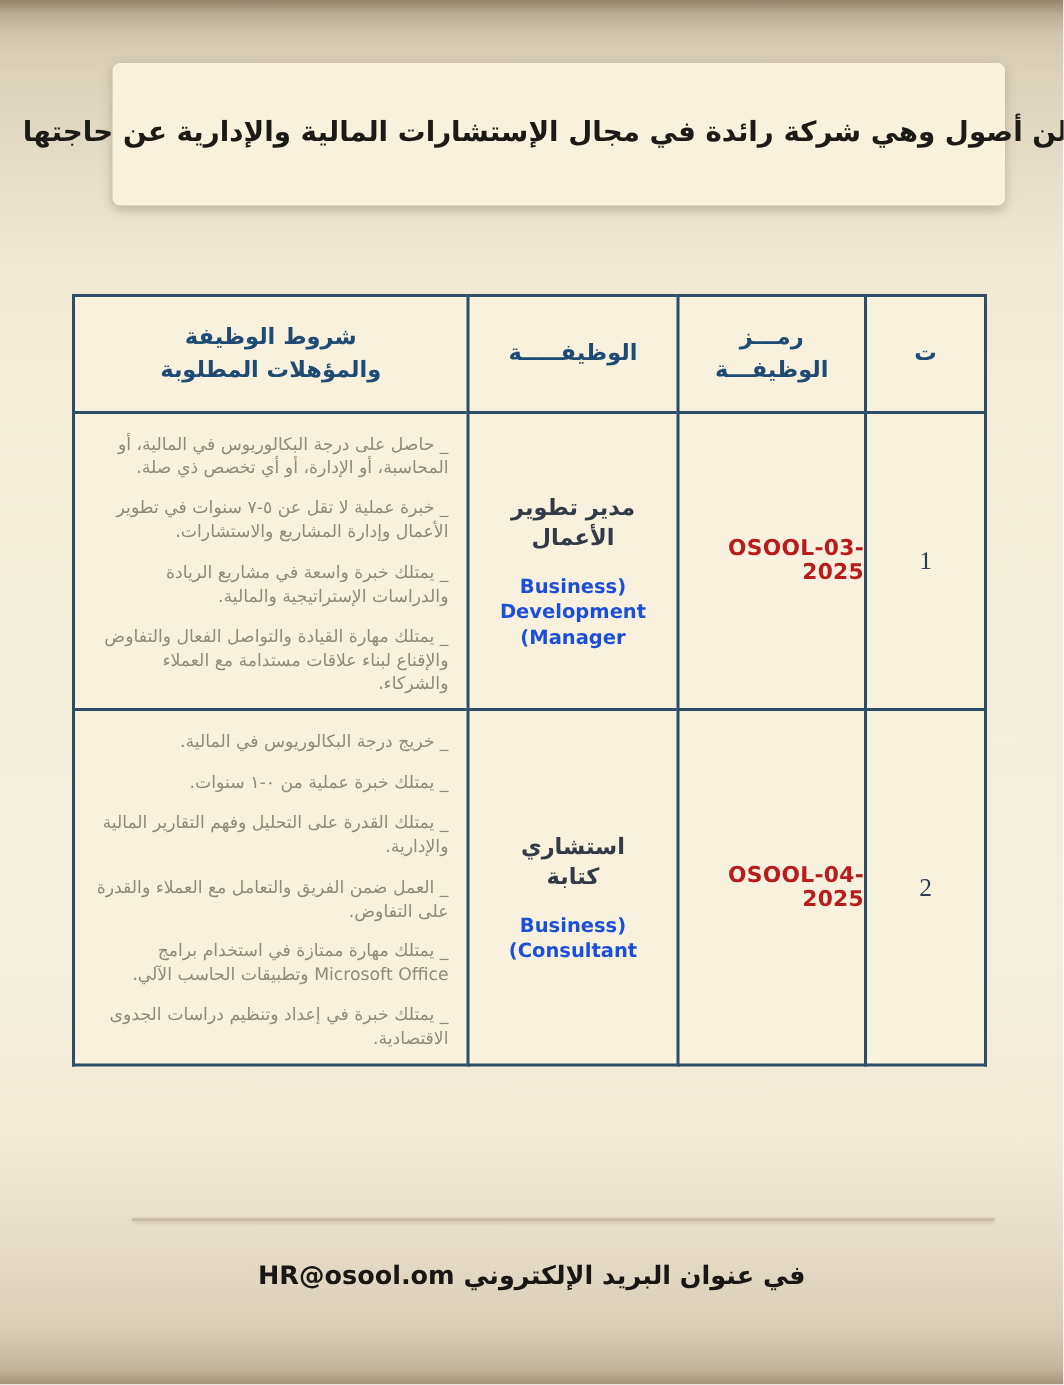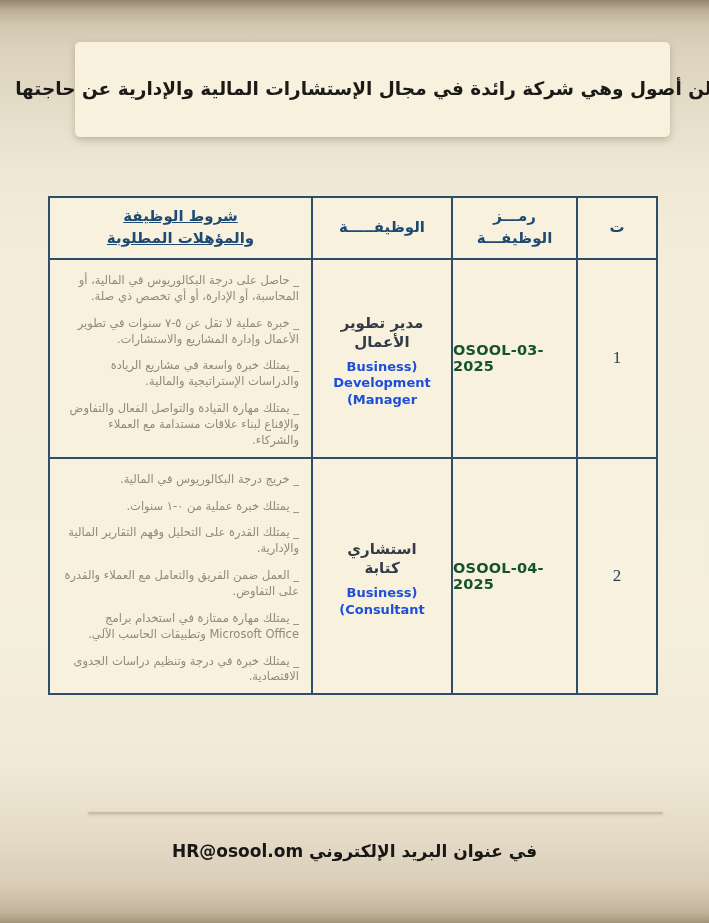--- a/index.html
+++ b/index.html
@@ -44,36 +44,36 @@
     color: #1f4a73; font-weight: bold; font-size: 15px; line-height: 1.45;
     text-align: center;
   }
   tr.head-row { height: 62px; }
   tr.job-row-1 { height: 188px; }
   tr.job-row-2 { height: 227px; }
   .col-index { width: 80px; }
   .col-code  { width: 125px; }
   .col-job   { width: 140px; }
   .col-req   { width: 263px; }
-  .req-head { max-width: 180px; margin: 0 auto; text-decoration: underline; }
+  .req-head { max-width: 180px; margin: 16px auto; }
   .code-head { max-width: 100px; margin: 0 auto; }
   .cell-index {
     text-align: center;
     font-family: "Liberation Serif", serif;
     font-size: 17px; color: #2c3f58;
   }
   .cell-code {
-    direction: ltr; text-align: left;
-    font-weight: bold; font-size: 14.5px; color: #14532d;
+    direction: ltr; text-align: right;
+    font-weight: bold; font-size: 14.5px; color: #b91c1c;
     letter-spacing: .2px;
   }
   .cell-job { text-align: center; }
   .job-ar {
     font-weight: bold; font-size: 15px; color: #333a48; line-height: 1.3;
-    max-width: 92px; margin: 6px auto;
+    max-width: 92px; margin: 16px auto;
   }
   .job-en {
     font-weight: bold; font-size: 13px; color: #1d4ed8; line-height: 1.3;
     max-width: 112px; margin: 2px auto 0 auto;
   }
   .cell-req {
     vertical-align: top;
     padding: 13px 12px 8px 10px;
     text-align: right;
   }
@@ -140,21 +140,21 @@
         <td class="cell-job">
           <div class="job-ar">استشاري كتابة</div>
           <div class="job-en">(Business Consultant)</div>
         </td>
         <td class="cell-req">
           <p>_ خريج درجة البكالوريوس في المالية.</p>
           <p>_ يمتلك خبرة عملية من ٠-١ سنوات.</p>
           <p>_ يمتلك القدرة على التحليل وفهم التقارير المالية والإدارية.</p>
           <p>_ العمل ضمن الفريق والتعامل مع العملاء والقدرة على التفاوض.</p>
           <p>_ يمتلك مهارة ممتازة في استخدام برامج Microsoft Office وتطبيقات الحاسب الآلي.</p>
-          <p>_ يمتلك خبرة في درجة وتنظيم دراسات الجدوى الاقتصادية.</p>
+          <p>_ يمتلك خبرة في إعداد وتنظيم دراسات الجدوى الاقتصادية.</p>
         </td>
       </tr>
     </tbody>
   </table>
 
   <div class="divider"></div>
 
   <div class="footer">
     <div>
       <span>في عنوان البريد الإلكتروني</span>

